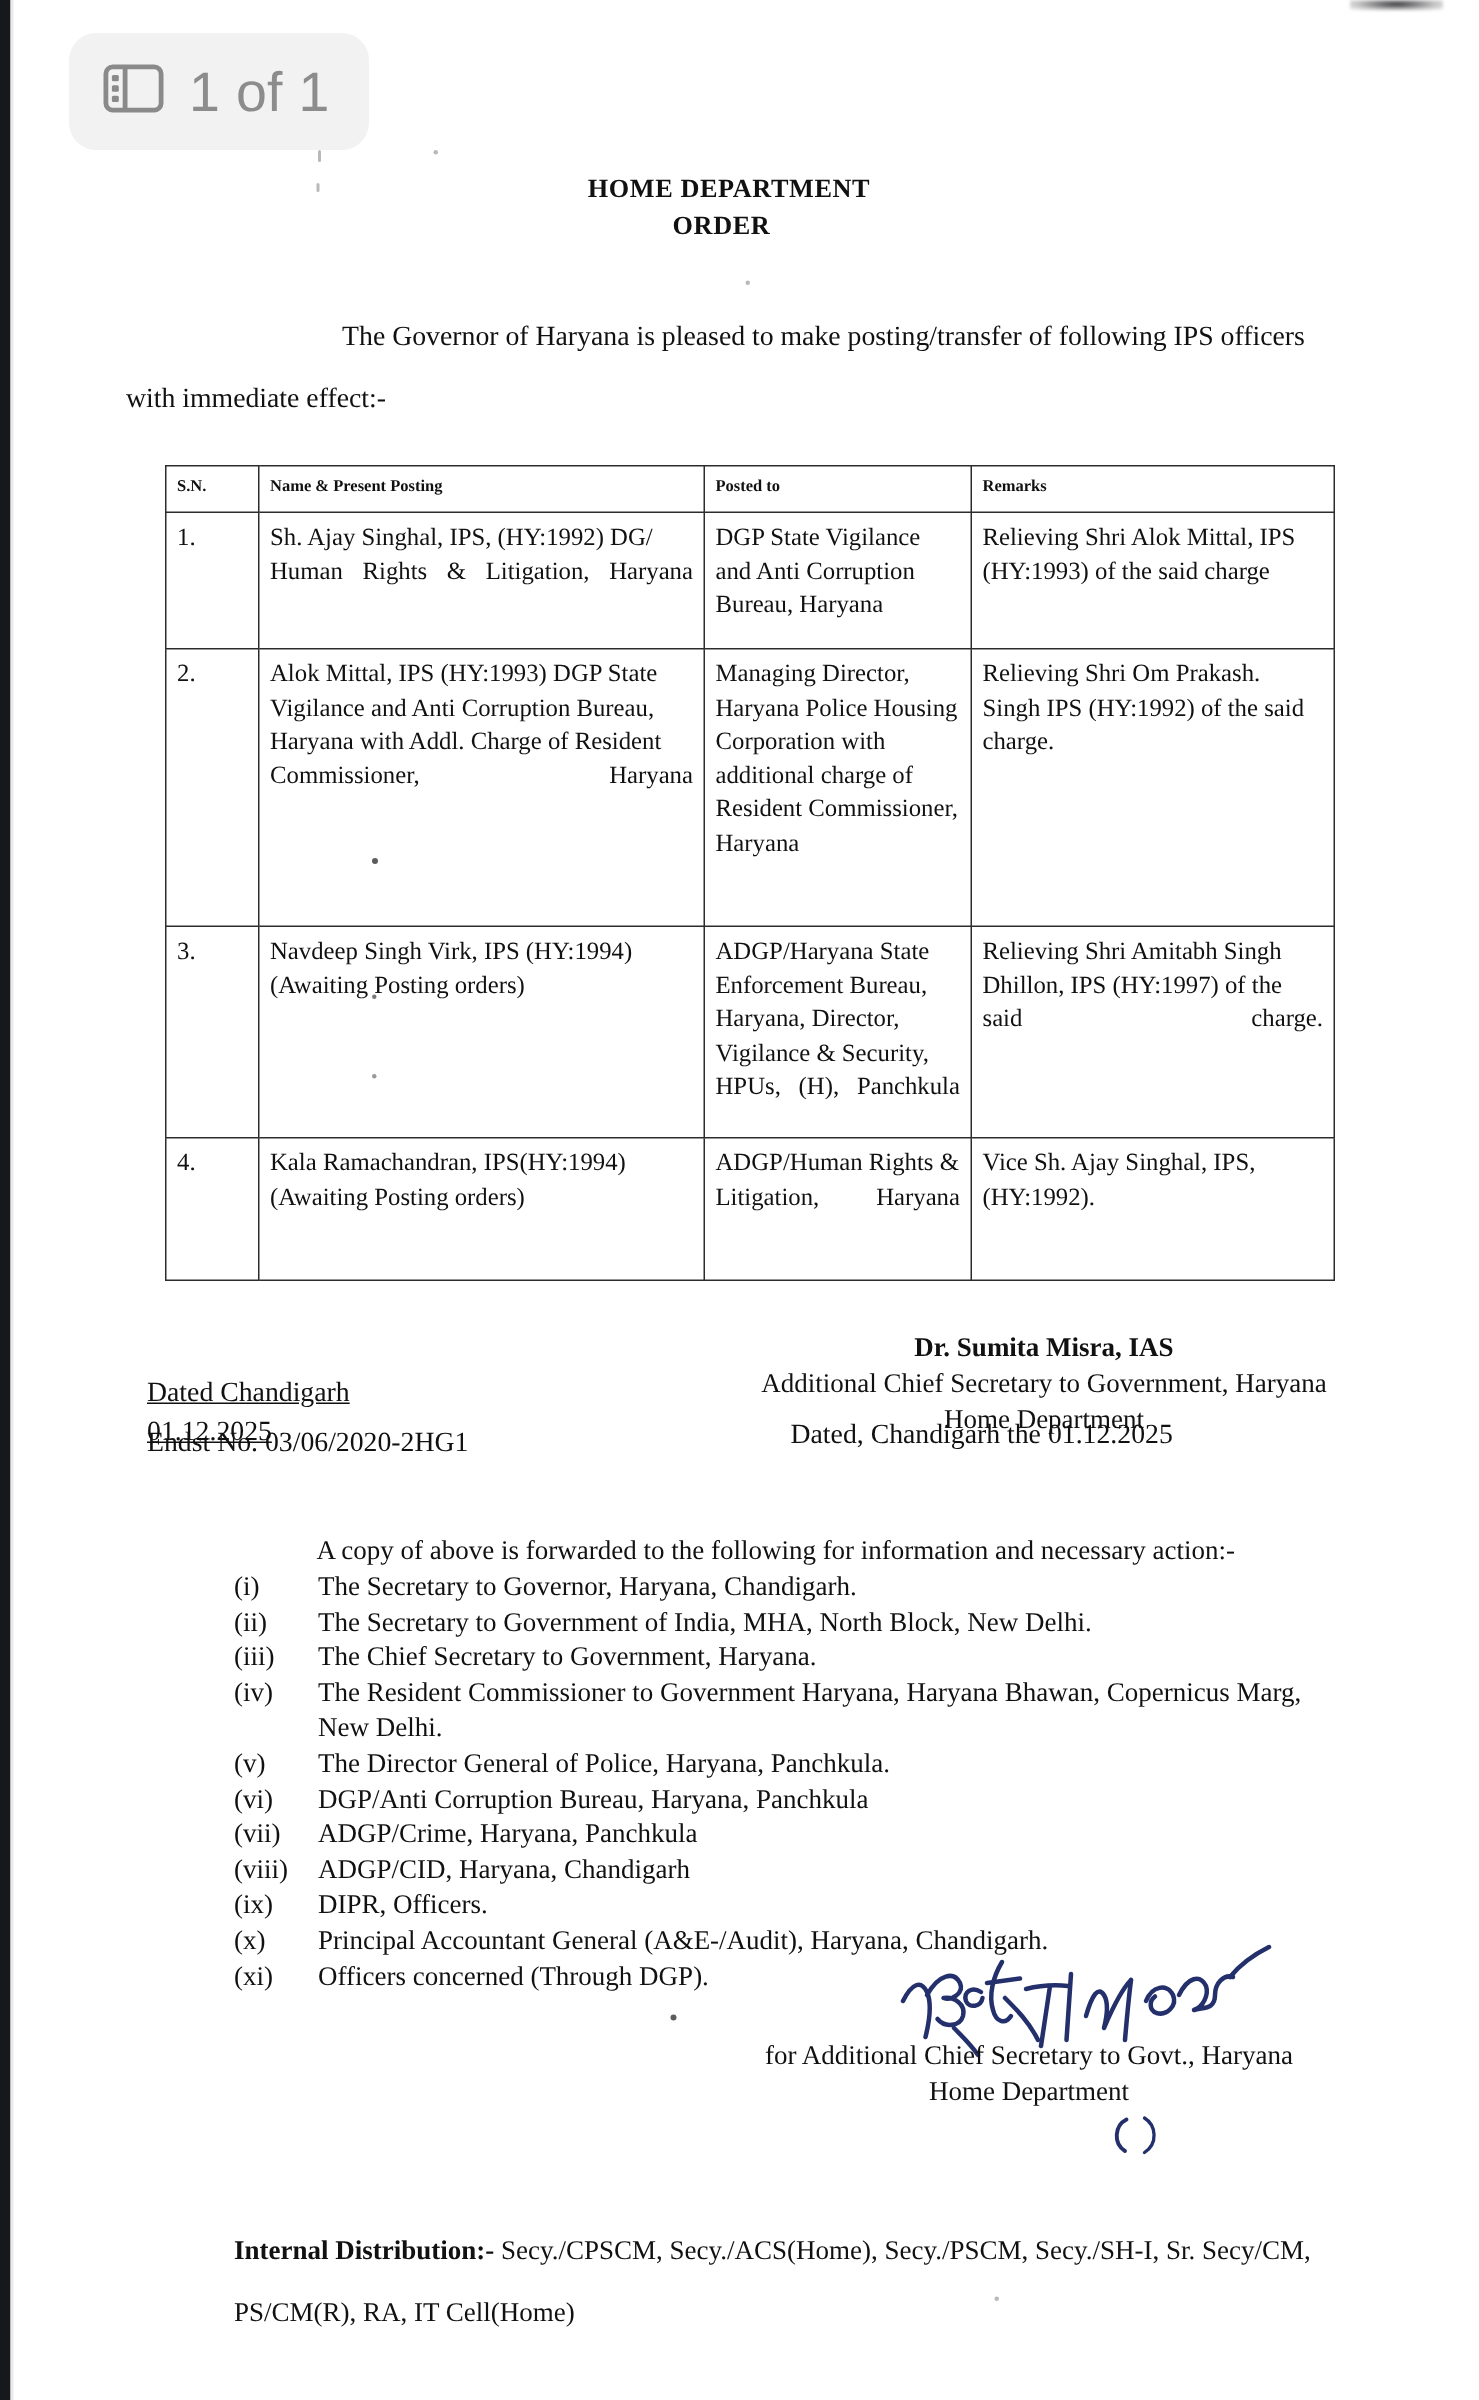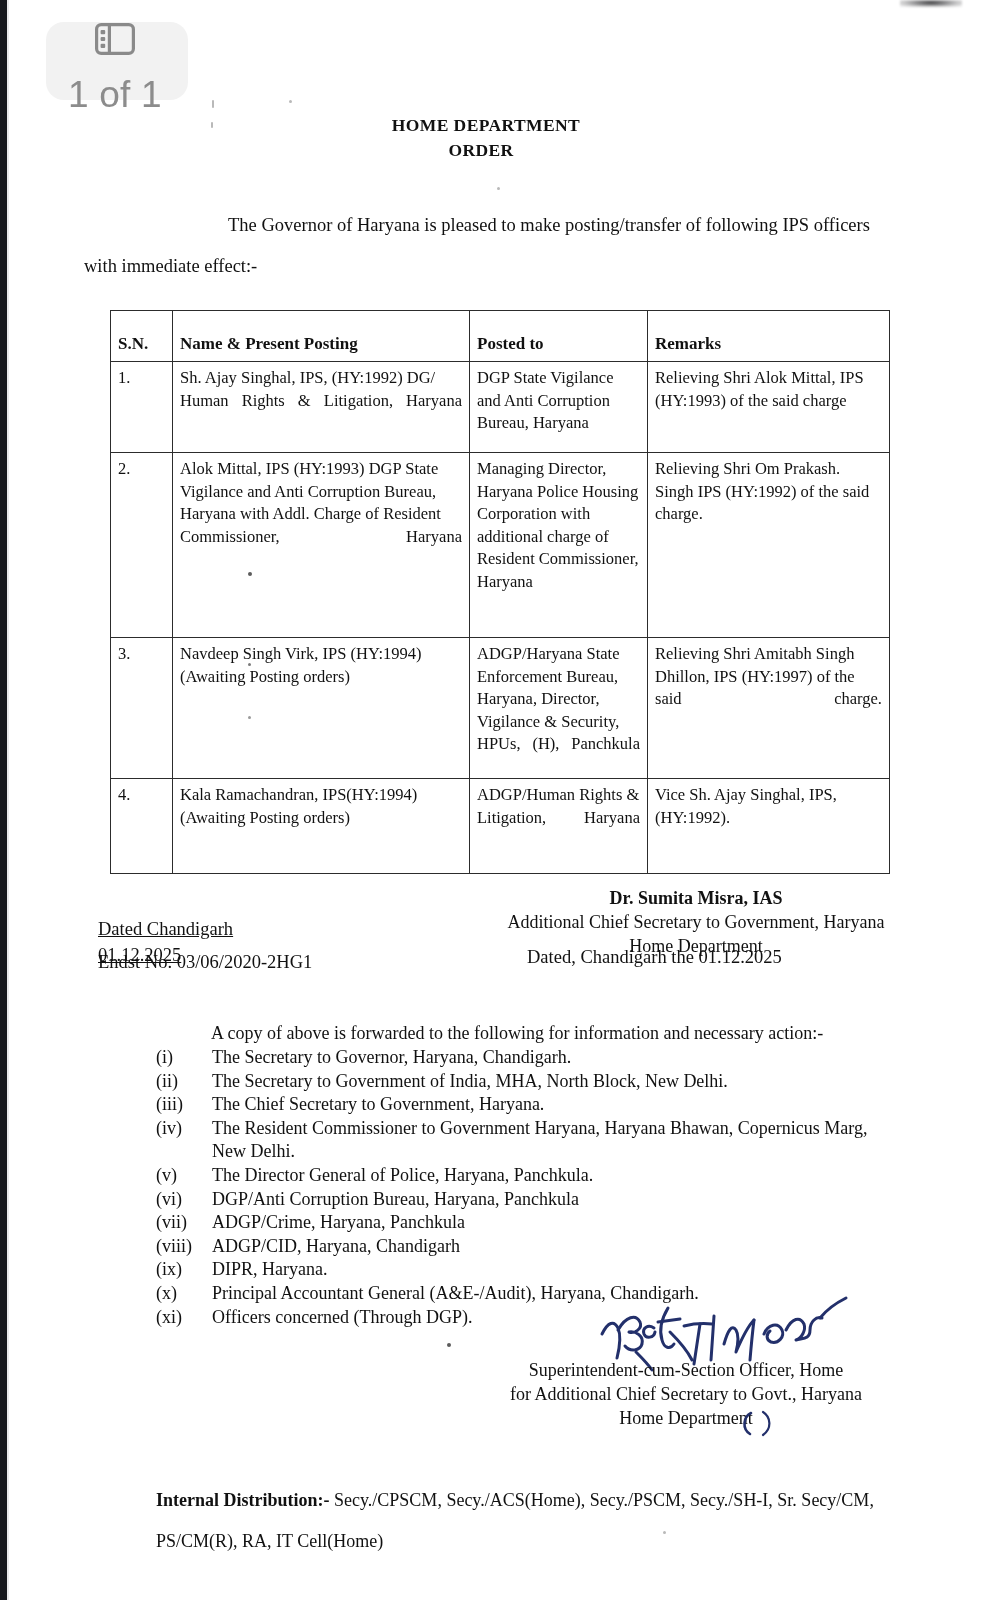--- a/index.html
+++ b/index.html
@@ -44,21 +44,20 @@
     position: absolute;
     left: 46px; top: 22px;
     height: 78px;
     display: flex;
     align-items: center;
     gap: 16px;
     padding: 0 26px 0 22px;
     border-radius: 18px;
     background: #f2f2f2;
     font-family: "Liberation Sans", "DejaVu Sans", sans-serif;
-    flex-direction: column;
   }
   #page-badge .badge-label {
     font-size: 37px;
     font-weight: 400;
     color: #8c8c8c;
     letter-spacing: 0.2px;
     line-height: 1;
     white-space: nowrap;
   }
   .panel-icon { display: block; }
@@ -106,22 +105,22 @@
   #order-table td, #order-table th {
     border: 1.4px solid #2c2c2c;
     vertical-align: top;
     padding: 5px 7px 7px 7px;
     line-height: 22.5px;
     font-weight: 400;
     text-align: left;
   }
   #order-table th {
     font-weight: 700;
-    font-size: 17px;
-    padding-top: 21px;
+    font-size: 11px;
+    padding-top: 1px;
     padding-bottom: 5px;
     line-height: 24px;
   }
   .col-sn   { width: 62px; }
   .col-name { width: 297px; }
   .col-post { width: 178px; }
   .col-rem  { width: 242px; }
 
   .cell-just { text-align: justify; text-align-last: left; }
   .cell-just.full { text-align-last: justify; }
@@ -343,21 +342,21 @@
     <div class="dist-item">
       <span class="num">(vii)</span>
       <span class="txt">ADGP/Crime, Haryana, Panchkula</span>
     </div>
     <div class="dist-item">
       <span class="num">(viii)</span>
       <span class="txt">ADGP/CID, Haryana, Chandigarh</span>
     </div>
     <div class="dist-item">
       <span class="num">(ix)</span>
-      <span class="txt">DIPR, Haryana.</span>
+      <span class="txt">DIPR, Officers.</span>
     </div>
     <div class="dist-item">
       <span class="num">(x)</span>
       <span class="txt">Principal Accountant General (A&amp;E-/Audit), Haryana, Chandigarh.</span>
     </div>
     <div class="dist-item">
       <span class="num">(xi)</span>
       <span class="txt">Officers concerned (Through DGP).</span>
     </div>
   </div>
@@ -378,21 +377,20 @@
         <path d="M158 32 C156 48, 155 60, 154 72"></path>
         <path d="M168 46 C172 36, 182 34, 186 42 C189 49, 182 56, 175 54 C170 52, 170 46, 174 43"></path>
         <path d="M190 42 C196 30, 204 28, 208 36 C210 42, 206 50, 200 52 C206 50, 214 52, 214 42 C214 34, 220 28, 226 30"></path>
         <path d="M224 30 C232 20, 242 14, 250 10"></path>
         <path d="M40 64 C46 70, 52 76, 56 82"></path>
       </g>
     </svg>
   </div>
 
   <div id="footer-sig">
-    <div>Superintendent-cum-Section  Officer,  Home</div>
     <div>for Additional Chief Secretary to Govt., Haryana</div>
     <div>Home Department</div>
   </div>
 
   <div id="footer-round">
     <svg width="34" height="30" viewBox="0 0 34 30" aria-hidden="true">
       <path d="M10 4 C2 8, 1 20, 9 25" fill="none" stroke="#23306b" stroke-width="2.6" stroke-linecap="round"></path>
       <path d="M22 3 C30 8, 31 20, 22 26" fill="none" stroke="#23306b" stroke-width="2.2" stroke-linecap="round"></path>
     </svg>
   </div>

